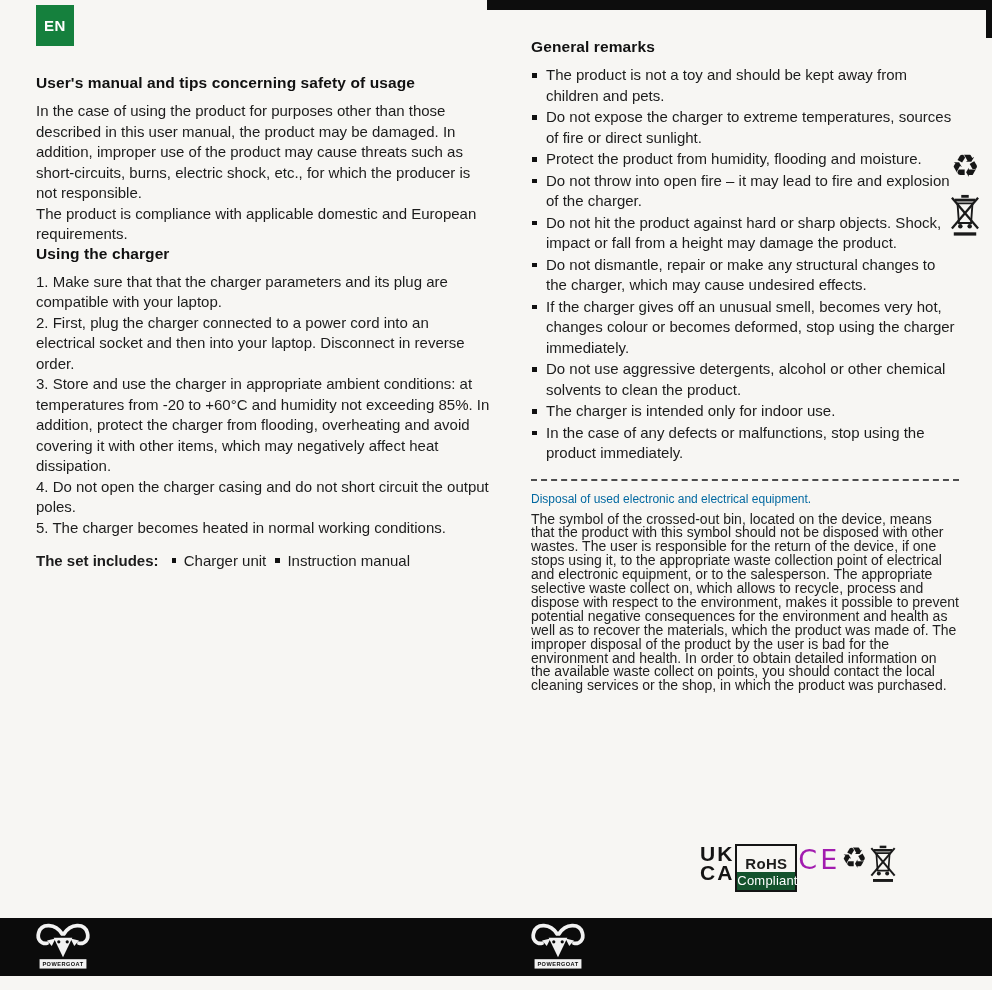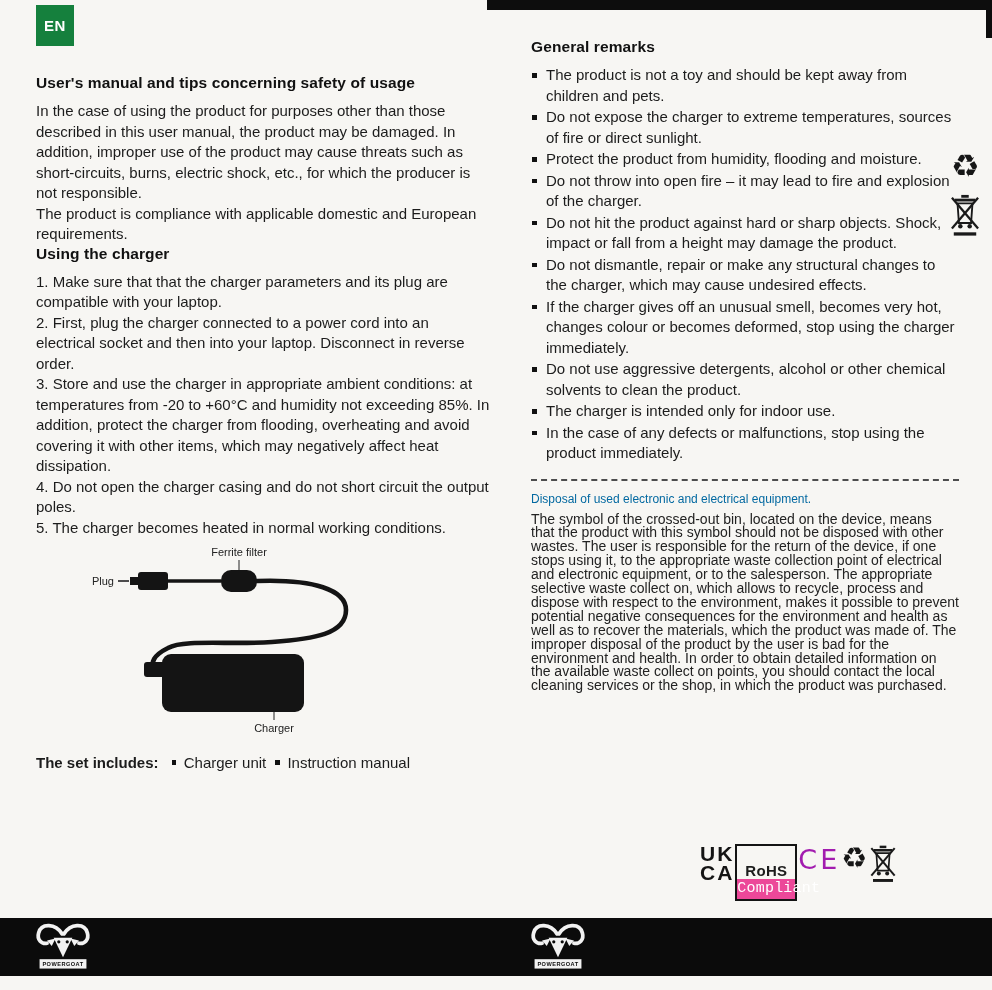--- a/index.html
+++ b/index.html
@@ -32,22 +32,22 @@
   .disposal h3 { font-size: 12px; font-weight: 400; color: #0369a1; margin-bottom: 7px; }
   .disposal p { font-size: 14px; line-height: 13.9px; color: #222; }
   .diagram { margin: 6px 0 0 38px; }
   .set-includes { margin-top: 14px; font-size: 15px; }
   .set-includes .lbl { font-weight: 700; margin-right: 4px; }
   .inc-item { position: relative; padding-left: 13px; margin-left: 4px; }
   .inc-item::before { content: ""; position: absolute; left: 1px; top: 6px; width: 4.5px; height: 4.5px; background: #111; }
   .marks { position: absolute; left: 700px; top: 844px; display: flex; align-items: flex-start; gap: 1px; }
   .ukca { font-weight: 700; font-size: 21px; line-height: 19px; letter-spacing: 2px; color: #141414; }
   .rohs { border: 2.5px solid #141414; text-align: center; width: 62px; background: #f7f6f3; }
-  .rohs .t { font-size: 15px; font-weight: 700; padding-top: 16px; letter-spacing: .3px; }
-  .rohs .b { background: #ec4899; color: #fff; font-size: 15px; padding: 1px 0 2px; letter-spacing: .2px; font-family: Liberation Mono, monospace; }
+  .rohs .t { font-size: 15px; font-weight: 700; padding-top: 9px; letter-spacing: .3px; }
+  .rohs .b { background: #14532d; color: #fff; font-size: 13px; padding: 1px 0 2px; letter-spacing: .2px; }
   .ce { font-family: "DejaVu Sans", sans-serif; font-size: 27px; font-weight: 500; letter-spacing: 3px; color: #a21caf; }
   .recycle-glyph { font-family: "DejaVu Sans", sans-serif; font-size: 29px; line-height: 1; color: #161616; }
   .margin-icons { position: absolute; left: 940px; top: 150px; width: 50px; text-align: center; }
   .margin-icons .recycle-glyph { font-size: 32px; }
   .margin-icons svg { margin-top: 12px; }
   .footer { position: absolute; left: 0; top: 918px; width: 992px; height: 58px; background: #0b0b0b; }
   .goat { position: absolute; top: 3px; }
   .goat.g1 { left: 33px; }
   .goat.g2 { left: 528px; }
 </style>
@@ -70,37 +70,20 @@
     <h2 class="sec mt">Using the charger</h2>
     <div class="steps">
       <p>1. Make sure that that the charger parameters and its plug are compatible with your laptop.</p>
       <p>2. First, plug the charger connected to a power cord into an electrical socket and then into your laptop. Disconnect in reverse order.</p>
       <p>3. Store and use the charger in appropriate ambient conditions: at temperatures from -20 to +60°C and humidity not exceeding 85%. In addition, protect the charger from flooding, overheating and avoid covering it with other items, which may negatively affect heat dissipation.</p>
       <p>4. Do not open the charger casing and do not short circuit the output poles.</p>
       <p>5. The charger becomes heated in normal working conditions.</p>
     </div>
 
 
-    <div class="diagram">
-      <svg width="320" height="192" viewBox="0 0 320 192">
-        <text x="165" y="12" text-anchor="middle" font-size="11" fill="#222" font-family="Liberation Sans, sans-serif">Ferrite filter</text>
-        <line x1="165" y1="16" x2="165" y2="28" stroke="#222" stroke-width="1"></line>
-        <text x="40" y="41" text-anchor="end" font-size="11" fill="#222" font-family="Liberation Sans, sans-serif">Plug</text>
-        <line x1="44" y1="37" x2="55" y2="37" stroke="#222" stroke-width="1.6"></line>
-        <rect x="56" y="33" width="8" height="8" fill="#141414"></rect>
-        <rect x="64" y="28" width="30" height="18" rx="3" fill="#141414"></rect>
-        <line x1="94" y1="37" x2="147" y2="37" stroke="#141414" stroke-width="3.4"></line>
-        <rect x="147" y="26" width="36" height="22" rx="10" fill="#141414"></rect>
-        <path d="M183 37 C 240 35 272 46 272 66 C 272 90 240 95 198 98 C 156 101 110 95 94 104 C 80 111 75 119 82 126" fill="none" stroke="#141414" stroke-width="4.6" stroke-linecap="round"></path>
-        <rect x="70" y="118" width="22" height="15" rx="3" fill="#141414"></rect>
-        <rect x="88" y="110" width="142" height="58" rx="9" fill="#141414"></rect>
-        <line x1="200" y1="168" x2="200" y2="176" stroke="#222" stroke-width="1"></line>
-        <text x="200" y="188" text-anchor="middle" font-size="11" fill="#222" font-family="Liberation Sans, sans-serif">Charger</text>
-      </svg>
-    </div>
 
     <div class="set-includes">
       <span class="lbl">The set includes:</span>
       <span class="inc-item">Charger unit</span>
       <span class="inc-item">Instruction manual</span>
     </div>
   </div>
 
   <div class="col-right">
     <h2 class="sec">General remarks</h2>

